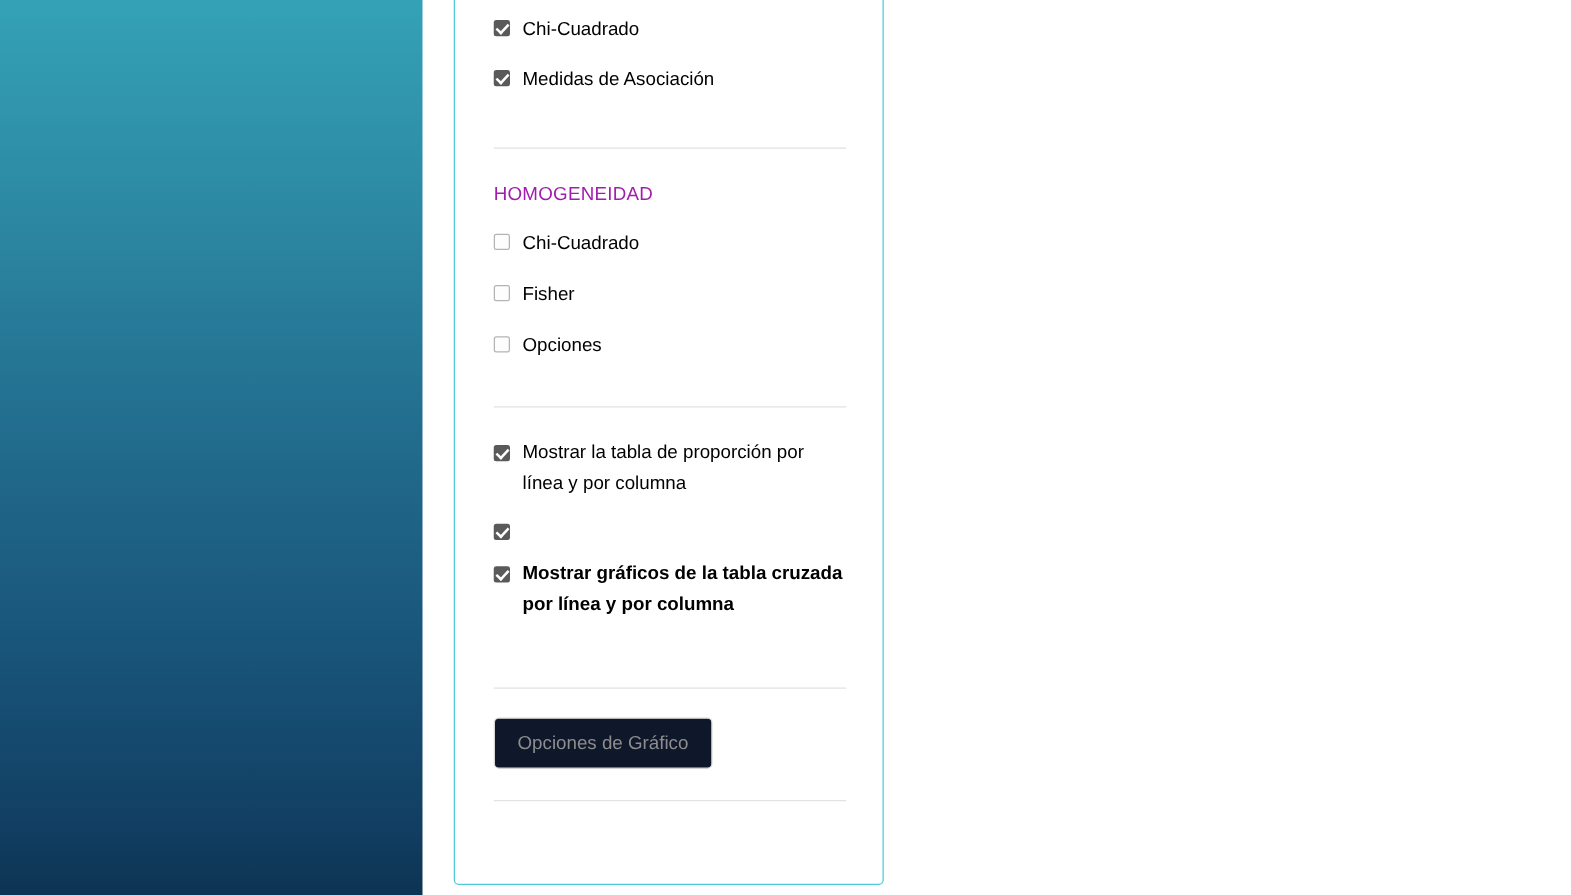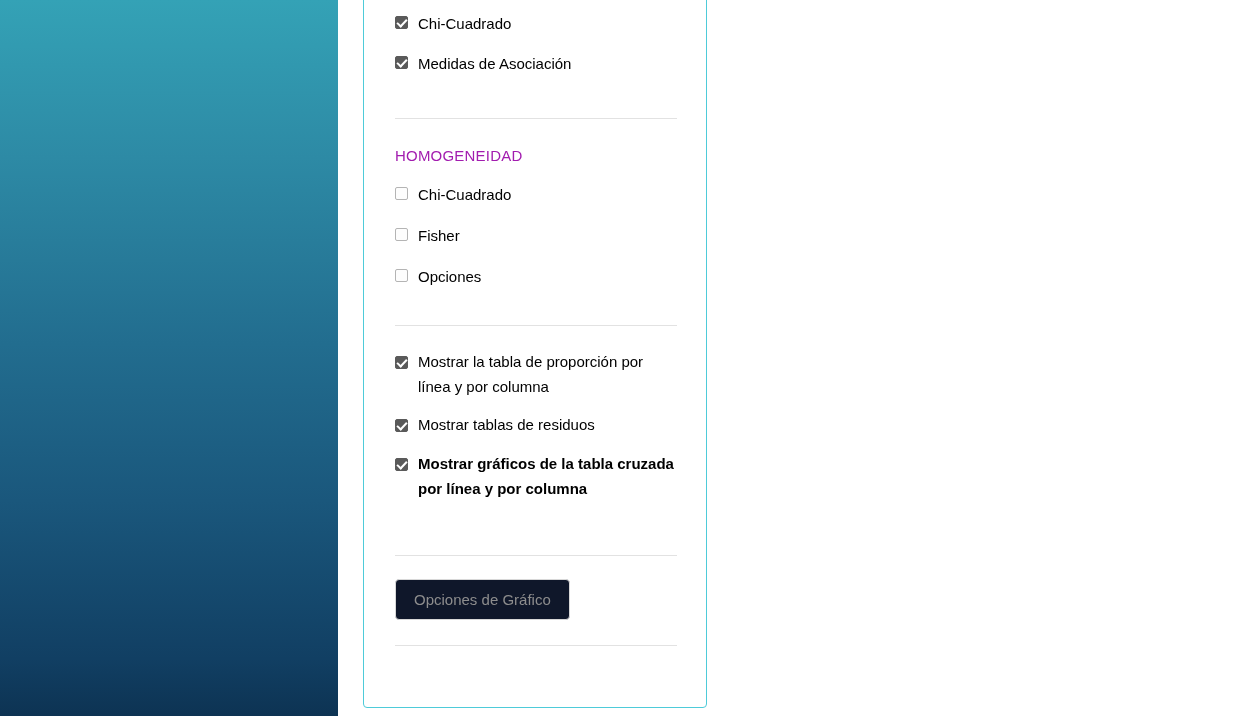--- a/index.html
+++ b/index.html
@@ -163,21 +163,20 @@
     <div class="divider" style="margin-top:36px;"></div>
 
     <div class="section" style="padding-top:28px;">
 
       <div class="checkbox-row" style="margin-bottom:18px;">
         <span class="cb checked" style="margin-top:2px;"></span>
         <span class="cb-label multiline" style="max-width:258px;">Mostrar la tabla de proporción por línea y por columna</span>
       </div>
       <div class="checkbox-row" style="margin-bottom:19px;">
         <span class="cb checked" style="margin-top:2px;"></span>
-        <span class="cb-label" style="max-width:258px;">Mostrar tablas de residuos</span>
       </div>
       <div class="checkbox-row" style="margin-bottom:0;">
         <span class="cb checked" style="margin-top:2px;"></span>
         <span class="cb-label multiline" style="max-width:258px;font-weight:bold;">Mostrar gráficos de la tabla cruzada por línea y por columna</span>
       </div>
     </div>
 
     <div class="divider" style="margin-top:54px;"></div>
 
     <div class="section" style="padding-top:23px;">

